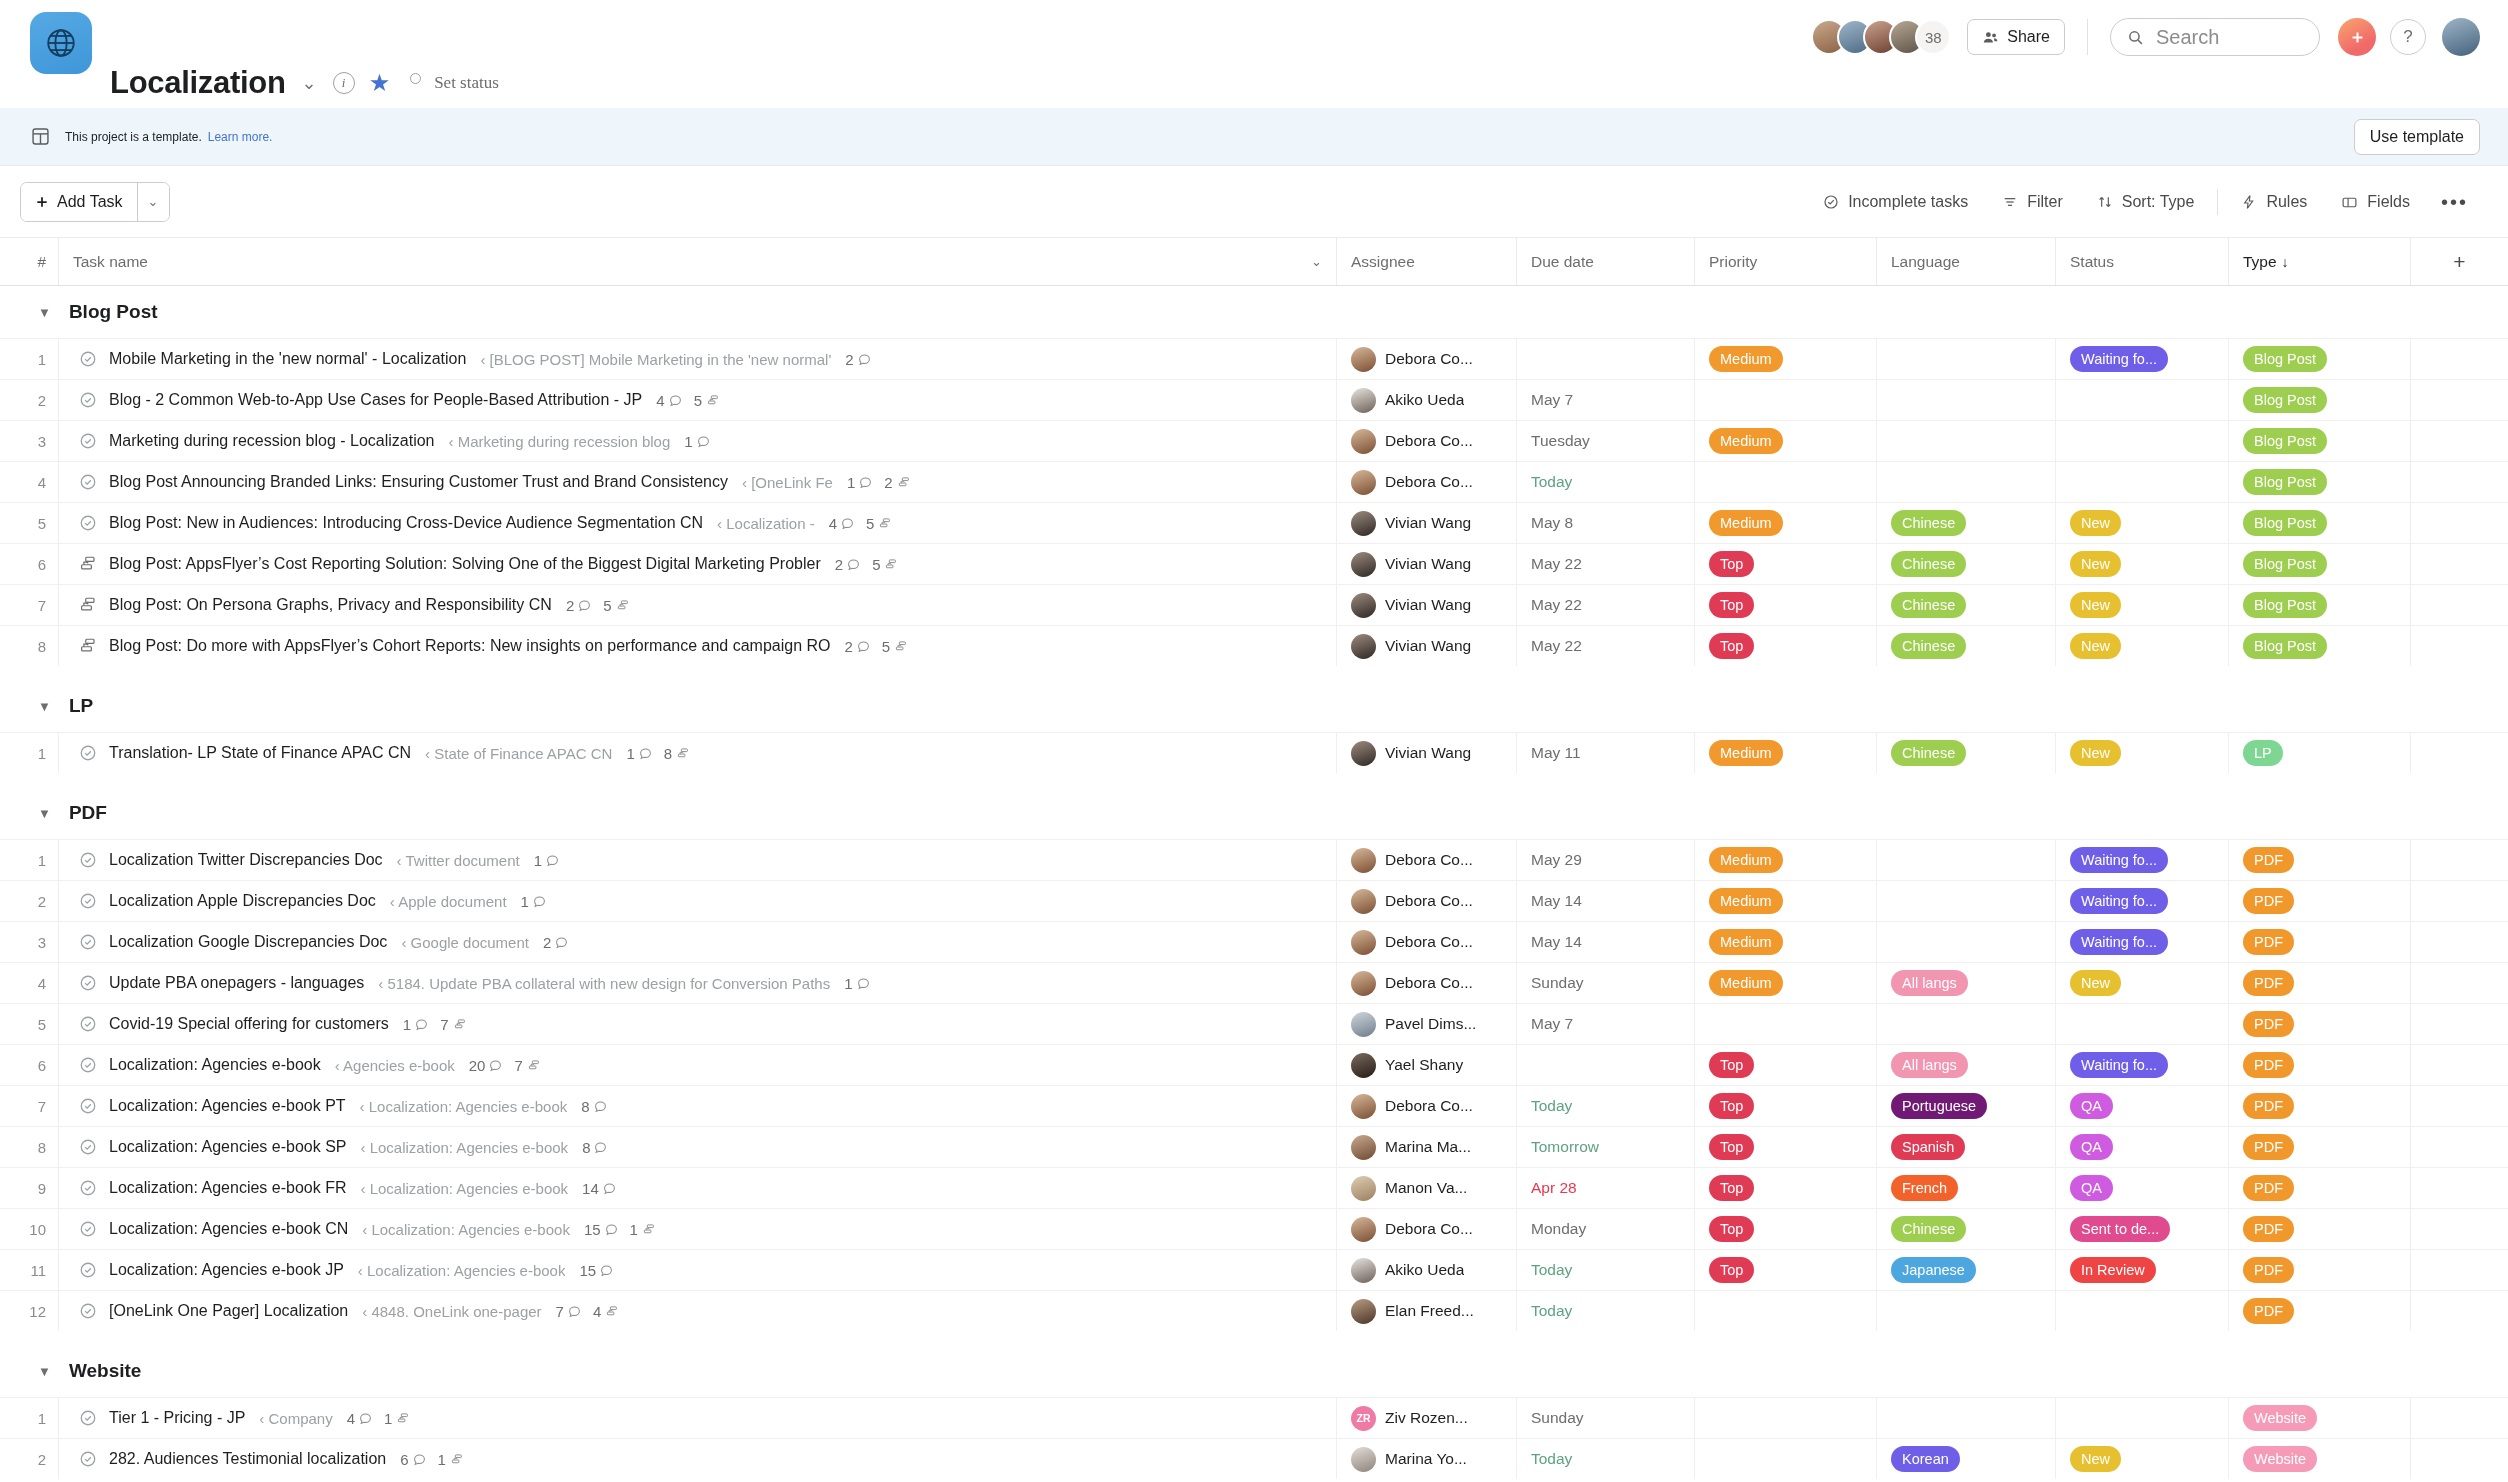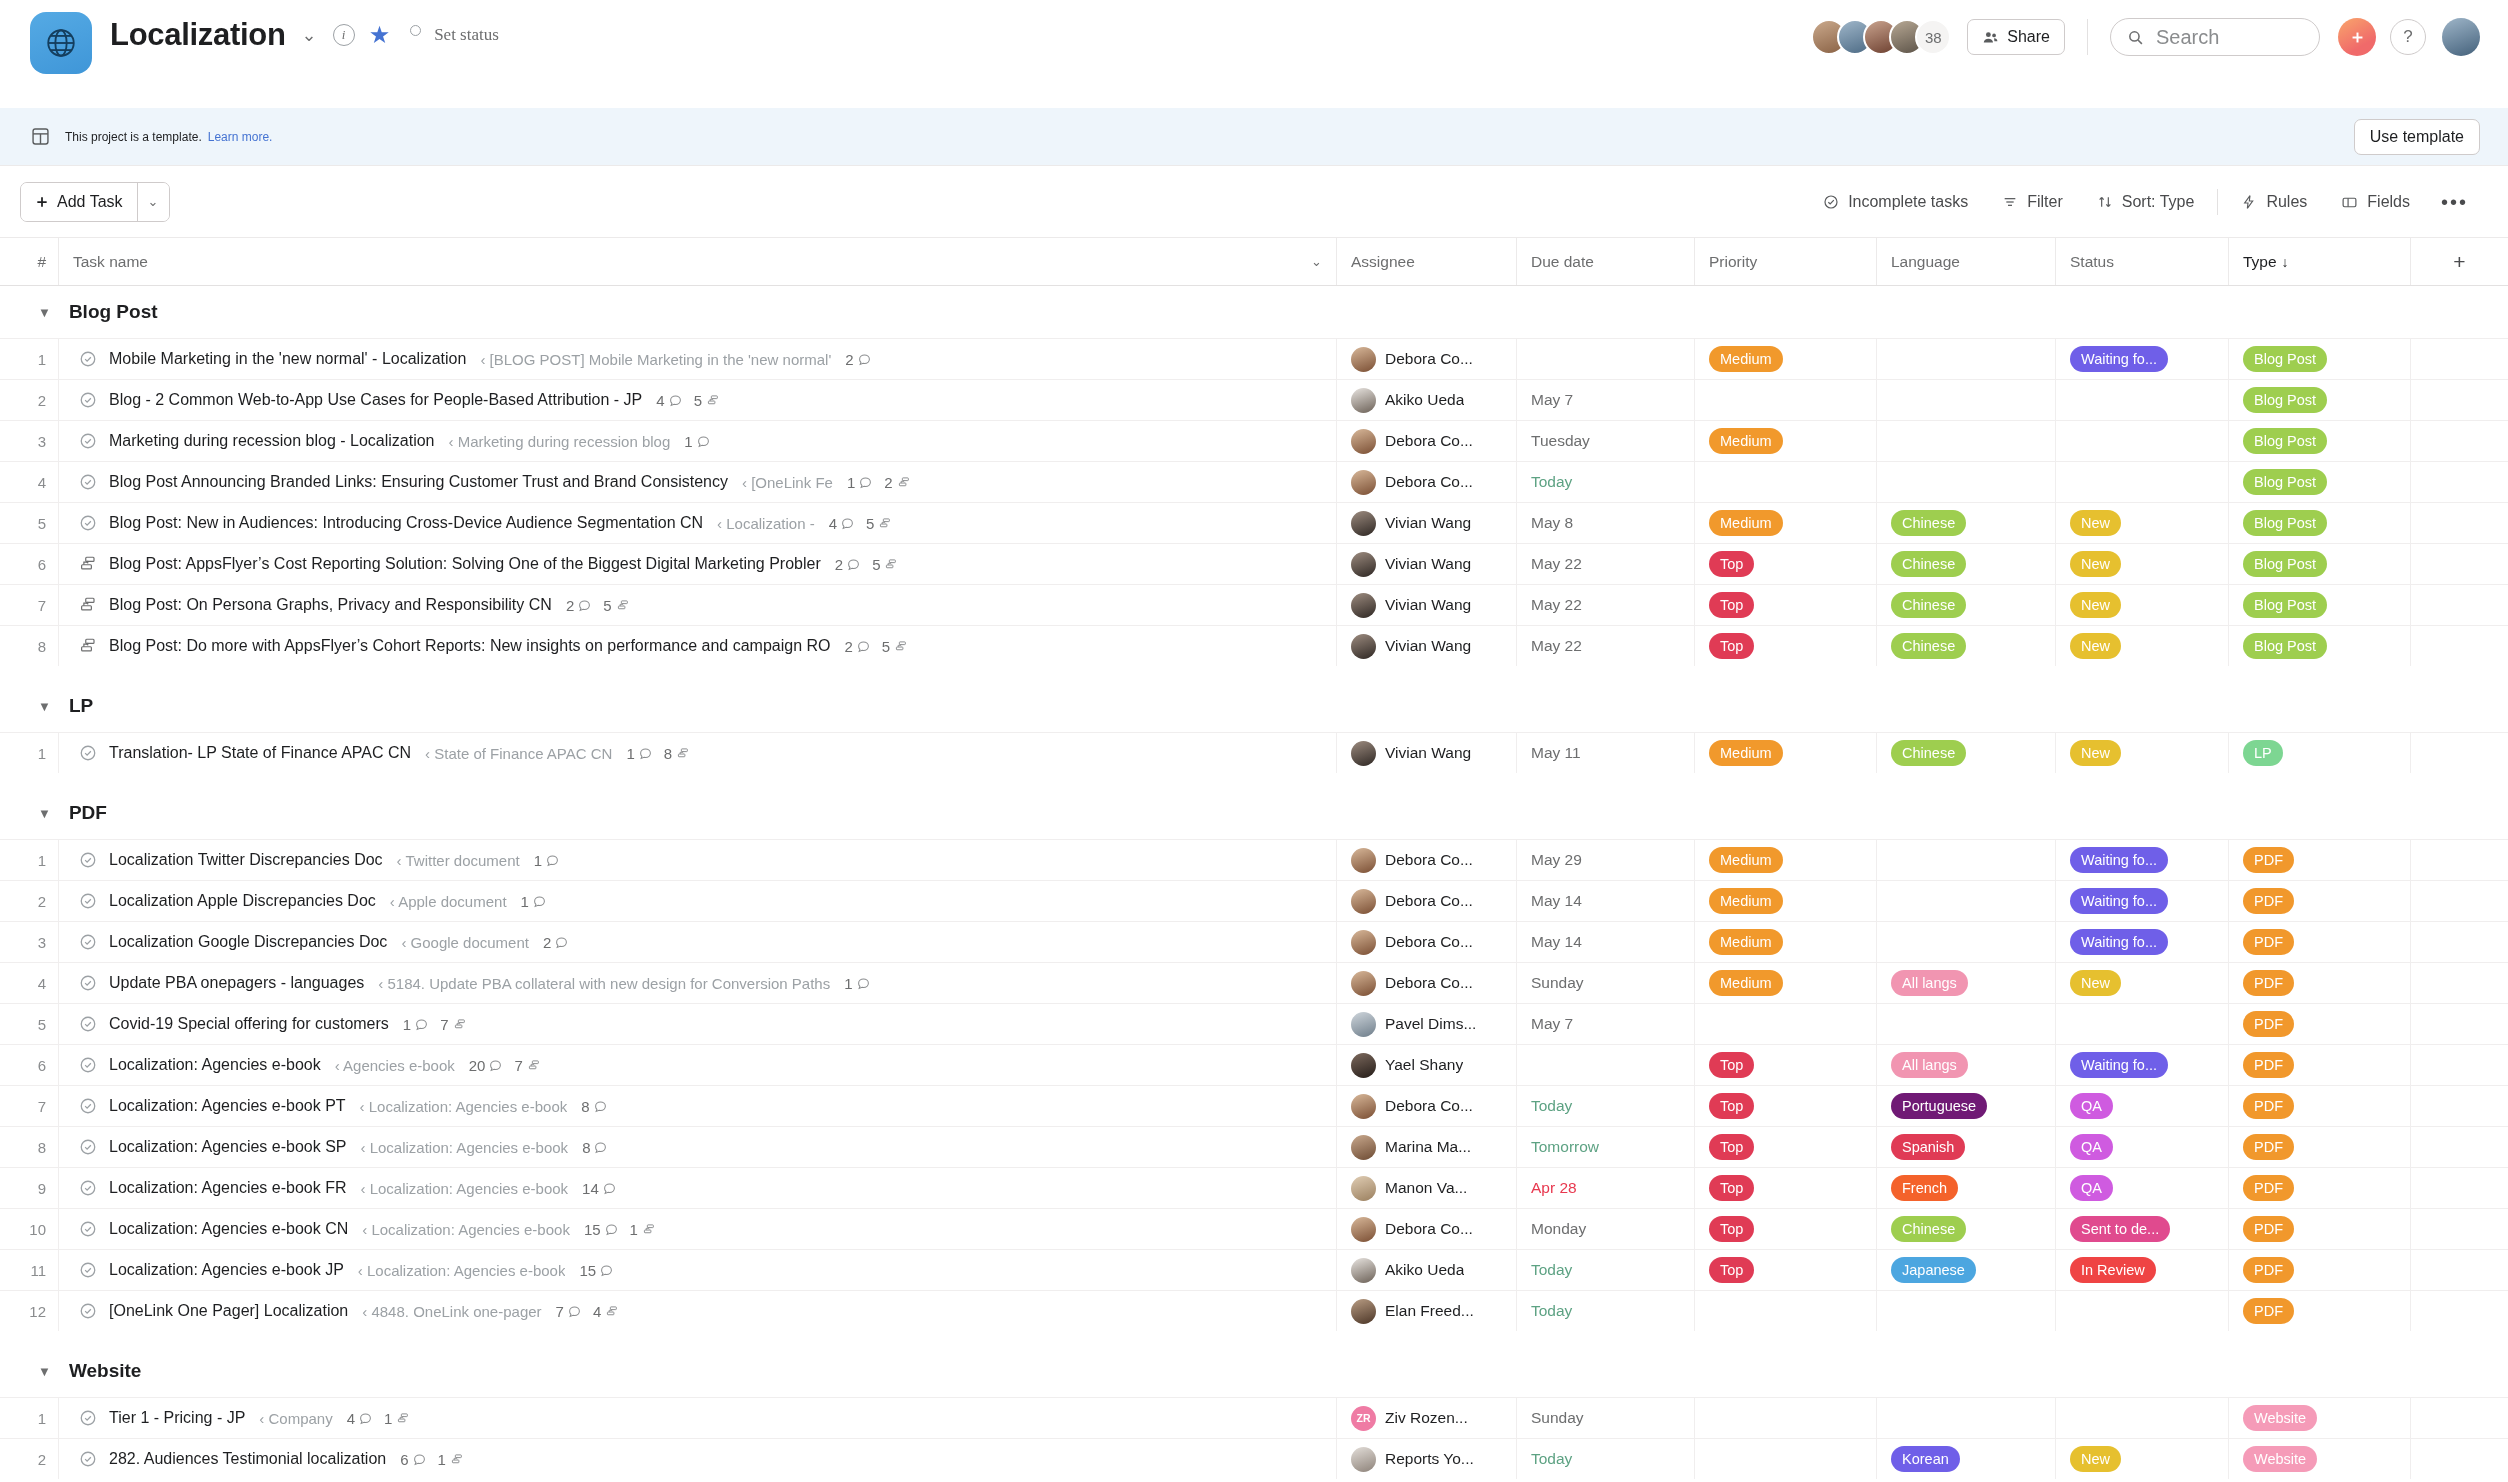--- a/index.html
+++ b/index.html
@@ -22,21 +22,21 @@
   }
   .proj-icon {
     width: 62px; height: 62px;
     border-radius: 16px;
     background: linear-gradient(160deg, #55aae4 0%, #3f96d8 100%);
     margin-top: 12px;
     flex: 0 0 auto;
     display: flex; align-items: center; justify-content: center;
   }
   .proj-icon svg { display:block; }
-  .title-block { margin-left: 18px; padding-top: 12px; }
+  .title-block { margin-left: 18px; padding-top: 24px; margin-top: 36px; }
   .title-row { display: flex; align-items: center; gap: 14px; height: 46px; }
   .proj-title {
     font-size: 31px; font-weight: 700; letter-spacing: -0.3px; color: #1e1f21;
   }
   .chev {
     color: #6d6e6f; font-size: 18px; line-height: 1; padding: 4px 2px;
   }
   .info-circle {
     width: 22px; height: 22px; border: 1.6px solid #9ca1a5; border-radius: 50%;
     color: #6d6e6f; font-size: 13px; font-style: italic;
@@ -1384,21 +1384,21 @@
                 <rect x="9" y="3.5" width="11" height="5" rx="1.2"></rect>
                 <rect x="3.5" y="13" width="12" height="5" rx="1.2"></rect>
                 <path d="M6.8 13V9.8h4.4"></path>
                 <path d="M12.6 8.4l-1.5 1.3 1.5 1.3"></path>
               </svg></span>
           </span>
         </div>
         <div class="cell c-assn">
           <span class="assn">
             <span class="assn-av" style="background:linear-gradient(160deg,#e3ded9,#8d8279)"></span>
-            <span class="assn-name">Reports Yo...</span>
+            <span class="assn-name">Marina Yo...</span>
           </span>
         </div>
         <div class="cell c-due">
           <span class="due today">Today</span>
         </div>
         <div class="cell c-pri"></div>
         <div class="cell c-lang">
           <span class="pill" style="background:#6f5fe8">Korean</span>
         </div>
         <div class="cell c-stat">

